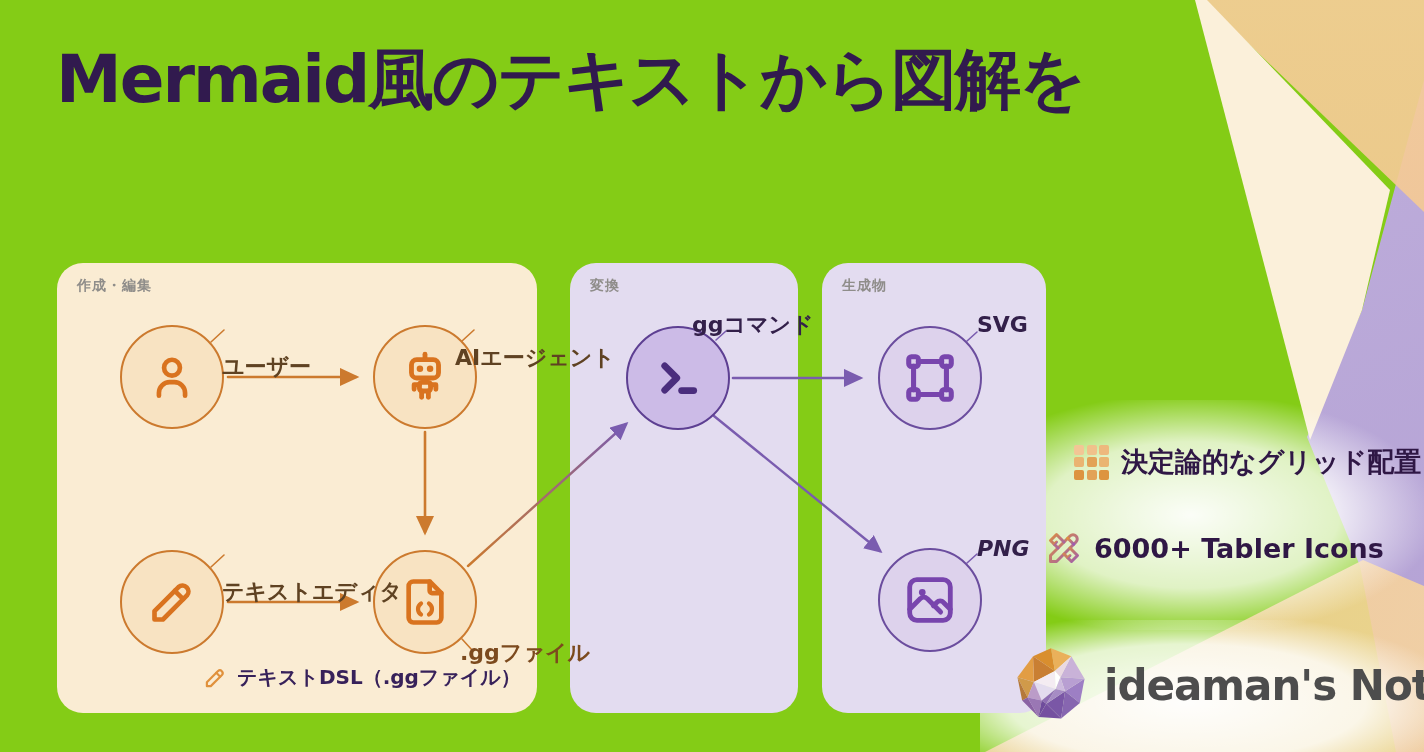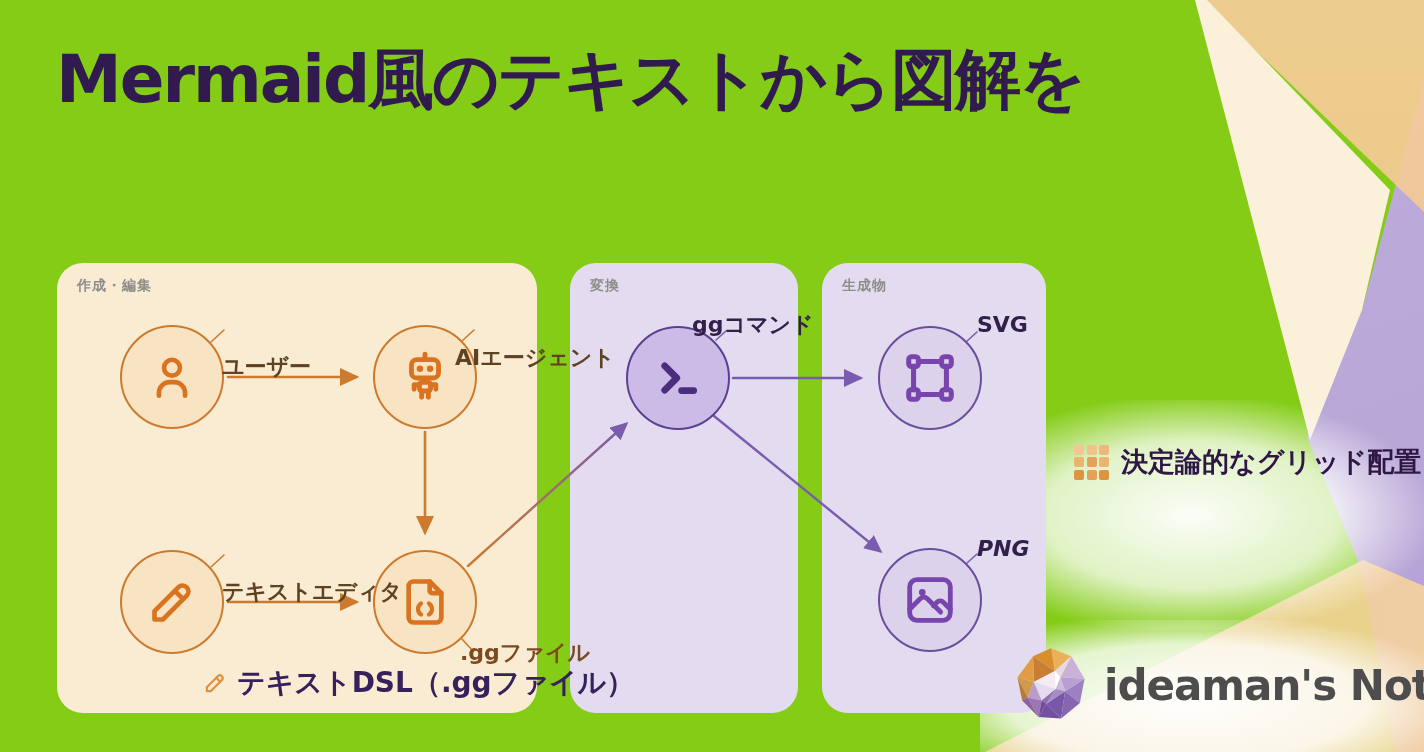--- a/index.html
+++ b/index.html
@@ -78,21 +78,21 @@
   .lab-ai{left:455px;top:301px;}
   .lab-editor{left:222px;top:535px;}
   .lab-ggfile{left:460px;top:638px;}
   .lab-ggcmd{left:692px;top:310px;}
   .lab-svg{left:977px;top:312px;}
   .lab-png{left:977px;top:536px;font-style:italic;}
   
   .caption{
     position:absolute;left:202px;top:664px;display:flex;align-items:center;gap:9px;
   }
-  .caption-text{font-size:28px;font-weight:800;color:#37215a;white-space:nowrap;}
+  .caption-text{font-size:20px;font-weight:800;color:#37215a;white-space:nowrap;}
   
   .overlay{position:absolute;left:0;top:0;pointer-events:none;}
   
   .feature{position:absolute;display:flex;align-items:center;gap:12px;}
   .feature-grid{left:1046px;top:444px;margin-left:28px;}
   .feature-icons{left:1046px;top:530px;}
   .feature-text{font-size:27px;font-weight:800;color:#2f1745;white-space:nowrap;}
   .gridicon{display:grid;grid-template-columns:repeat(3,10px);grid-template-rows:repeat(3,10px);gap:2.5px;}
   .gridicon span{border-radius:2px;display:block;}
   
@@ -247,20 +247,39 @@
       <span style="background:#eab471"></span>
         <span style="background:#e2a257"></span>
         <span style="background:#eab471"></span>
       <span style="background:#dd9440"></span>
         <span style="background:#e2a257"></span>
         <span style="background:#dd9440"></span>
     </span>
     <span class="feature-text">決定論的なグリッド配置</span>
   </div>
 
+  <div class="feature feature-icons">
+    <svg width="36" height="36" viewBox="0 0 24 24" fill="none" stroke-linecap="round" stroke-linejoin="round">
+      <defs>
+        <linearGradient id="tg" x1="0" y1="0" x2="1" y2="1">
+          <stop offset="0" stop-color="#e0913c"></stop>
+            <stop offset="1" stop-color="#9b5bb5"></stop>
+        </linearGradient>
+      </defs>
+      <g stroke="url(#tg)" stroke-width="2">
+        <path d="M3 21h4l13-13a1.5 1.5 0 0 0-4-4L3 17v4"></path>
+        <path d="M14.5 5.5l4 4"></path>
+        <path d="M12 8L7 3 3 7l5 5"></path>
+        <path d="M7 8L5.5 9.5"></path>
+        <path d="M16 12l5 5-4 4-5-5"></path>
+        <path d="M16 17l-1.5 1.5"></path>
+      </g>
+    </svg>
+    <span class="feature-text">6000+ Tabler Icons</span>
+  </div>
 
   <div class="brand">
     <svg width="78" height="78" viewBox="0 0 100 100">
       <polygon points="50,3 76,13 55,32" fill="#eab05a"></polygon>
       <polygon points="50,3 55,32 27,13" fill="#d98e2e"></polygon>
       <polygon points="27,13 55,32 28,46" fill="#c97f33"></polygon>
       <polygon points="27,13 28,46 7,40" fill="#e29d44"></polygon>
       <polygon points="76,13 93,42 62,40" fill="#c9b2d8"></polygon>
       <polygon points="55,32 76,13 62,40" fill="#ead9e2"></polygon>
       <polygon points="28,46 55,32 56,55" fill="#f4ecf2"></polygon>

